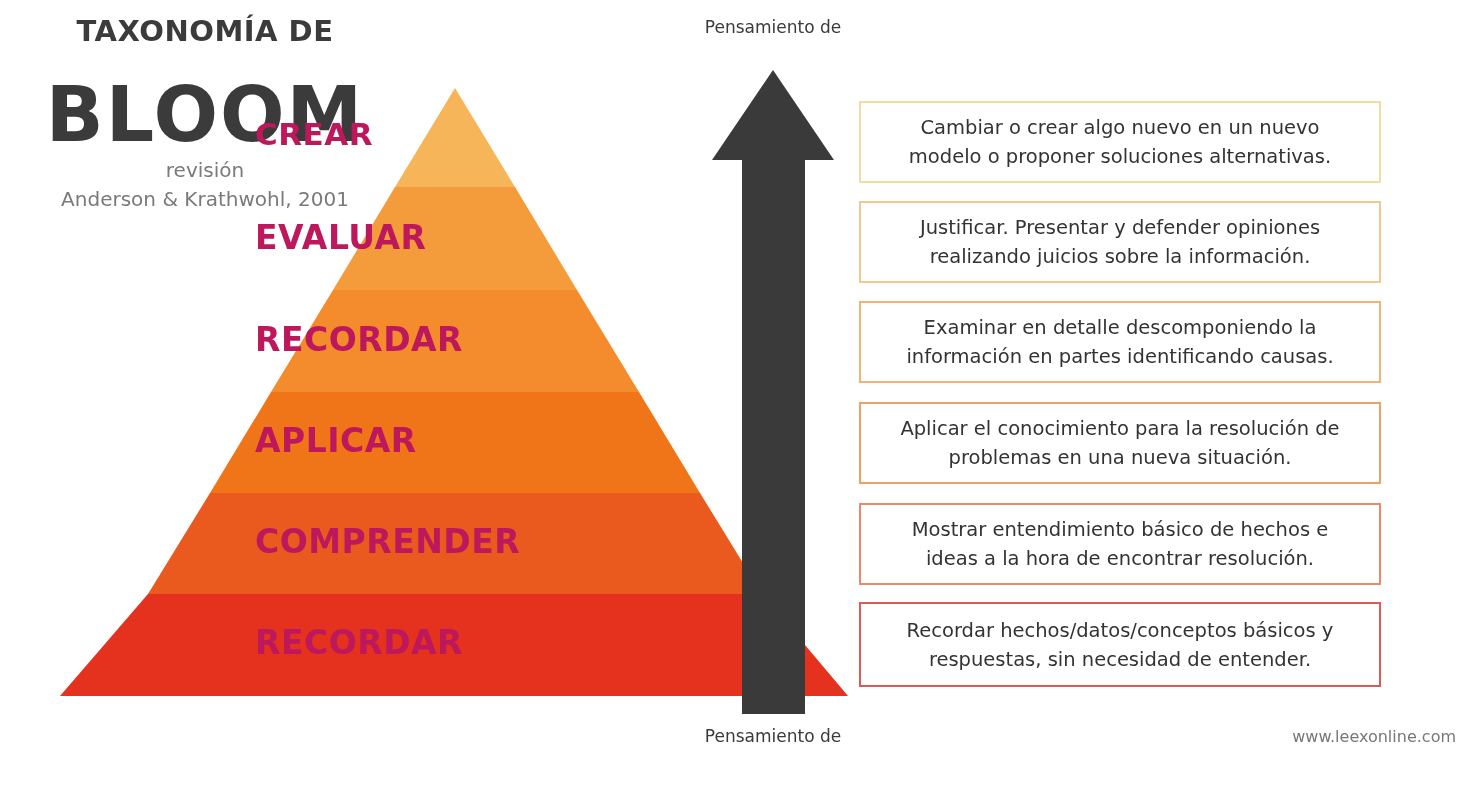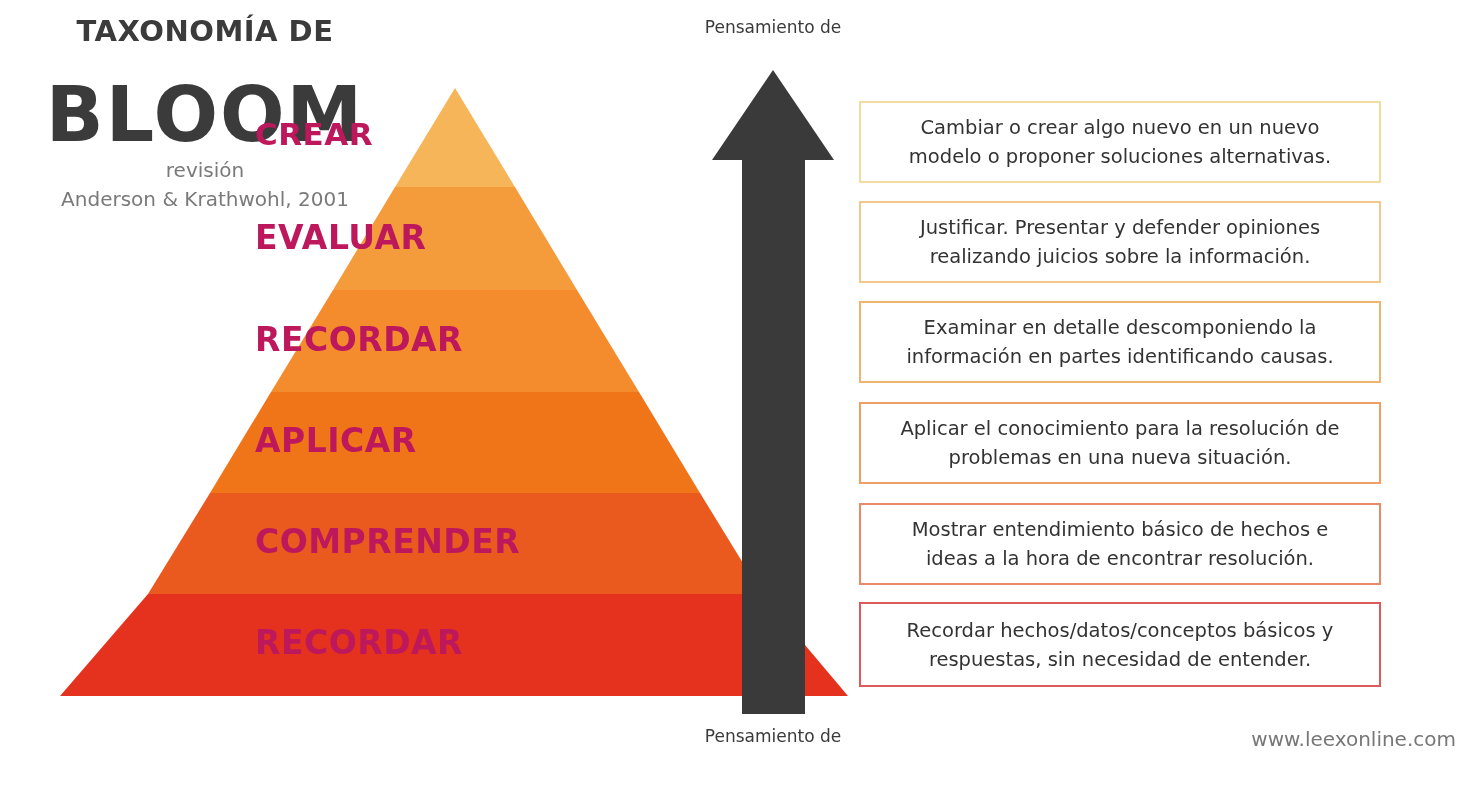--- a/index.html
+++ b/index.html
@@ -5,21 +5,21 @@
   html, body { margin: 0; padding: 0; background: #ffffff; }
   body { width: 1462px; height: 786px; position: relative; overflow: hidden; font-family: "DejaVu Sans", sans-serif; color: #333333; }
   .abs { position: absolute; }
   .title-small { left: 40px; top: 14px; width: 330px; text-align: center; font-size: 29px; font-weight: bold; color: #3b3b3b; letter-spacing: 0.5px; }
   .title-big { left: 40px; top: 77px; width: 330px; text-align: center; font-size: 76px; font-weight: bold; color: #3b3b3b; letter-spacing: 2px; line-height: 1; }
   .subtitle { left: 20px; width: 370px; text-align: center; font-size: 20px; color: #7a7a7a; }
   svg.diagram { position: absolute; left: 0; top: 0; }
   .level-label { position: absolute; width: 400px; text-align: left; font-weight: bold; color: #be185d; font-size: 33px; letter-spacing: 0.5px; }
   .arrow-label { position: absolute; width: 200px; text-align: center; font-size: 17px; color: #3a3a3a; line-height: 24px; }
   .desc-box { position: absolute; left: 859px; width: 522px; height: 82px; border: 2px solid; border-radius: 0; background: #ffffff; box-sizing: border-box; display: flex; align-items: center; justify-content: center; text-align: center; font-size: 19.5px; line-height: 29px; color: #333333; padding: 0 14px; }
-  .footer-url { position: absolute; left: 1190px; top: 727px; width: 266px; text-align: right; font-size: 20px; color: #777777; }
+  .footer-url { position: absolute; left: 1190px; top: 727px; width: 266px; text-align: right; font-size: 16px; color: #777777; }
 </style>
 </head>
 <body>
 
 <div class="abs title-small">TAXONOMÍA DE</div>
 <div class="abs title-big">BLOOM</div>
 <div class="abs subtitle" style="top:158px;">revisión</div>
 <div class="abs subtitle" style="top:187px;">Anderson &amp; Krathwohl, 2001</div>
 
 <svg class="diagram" width="1462" height="786" viewBox="0 0 1462 786">

